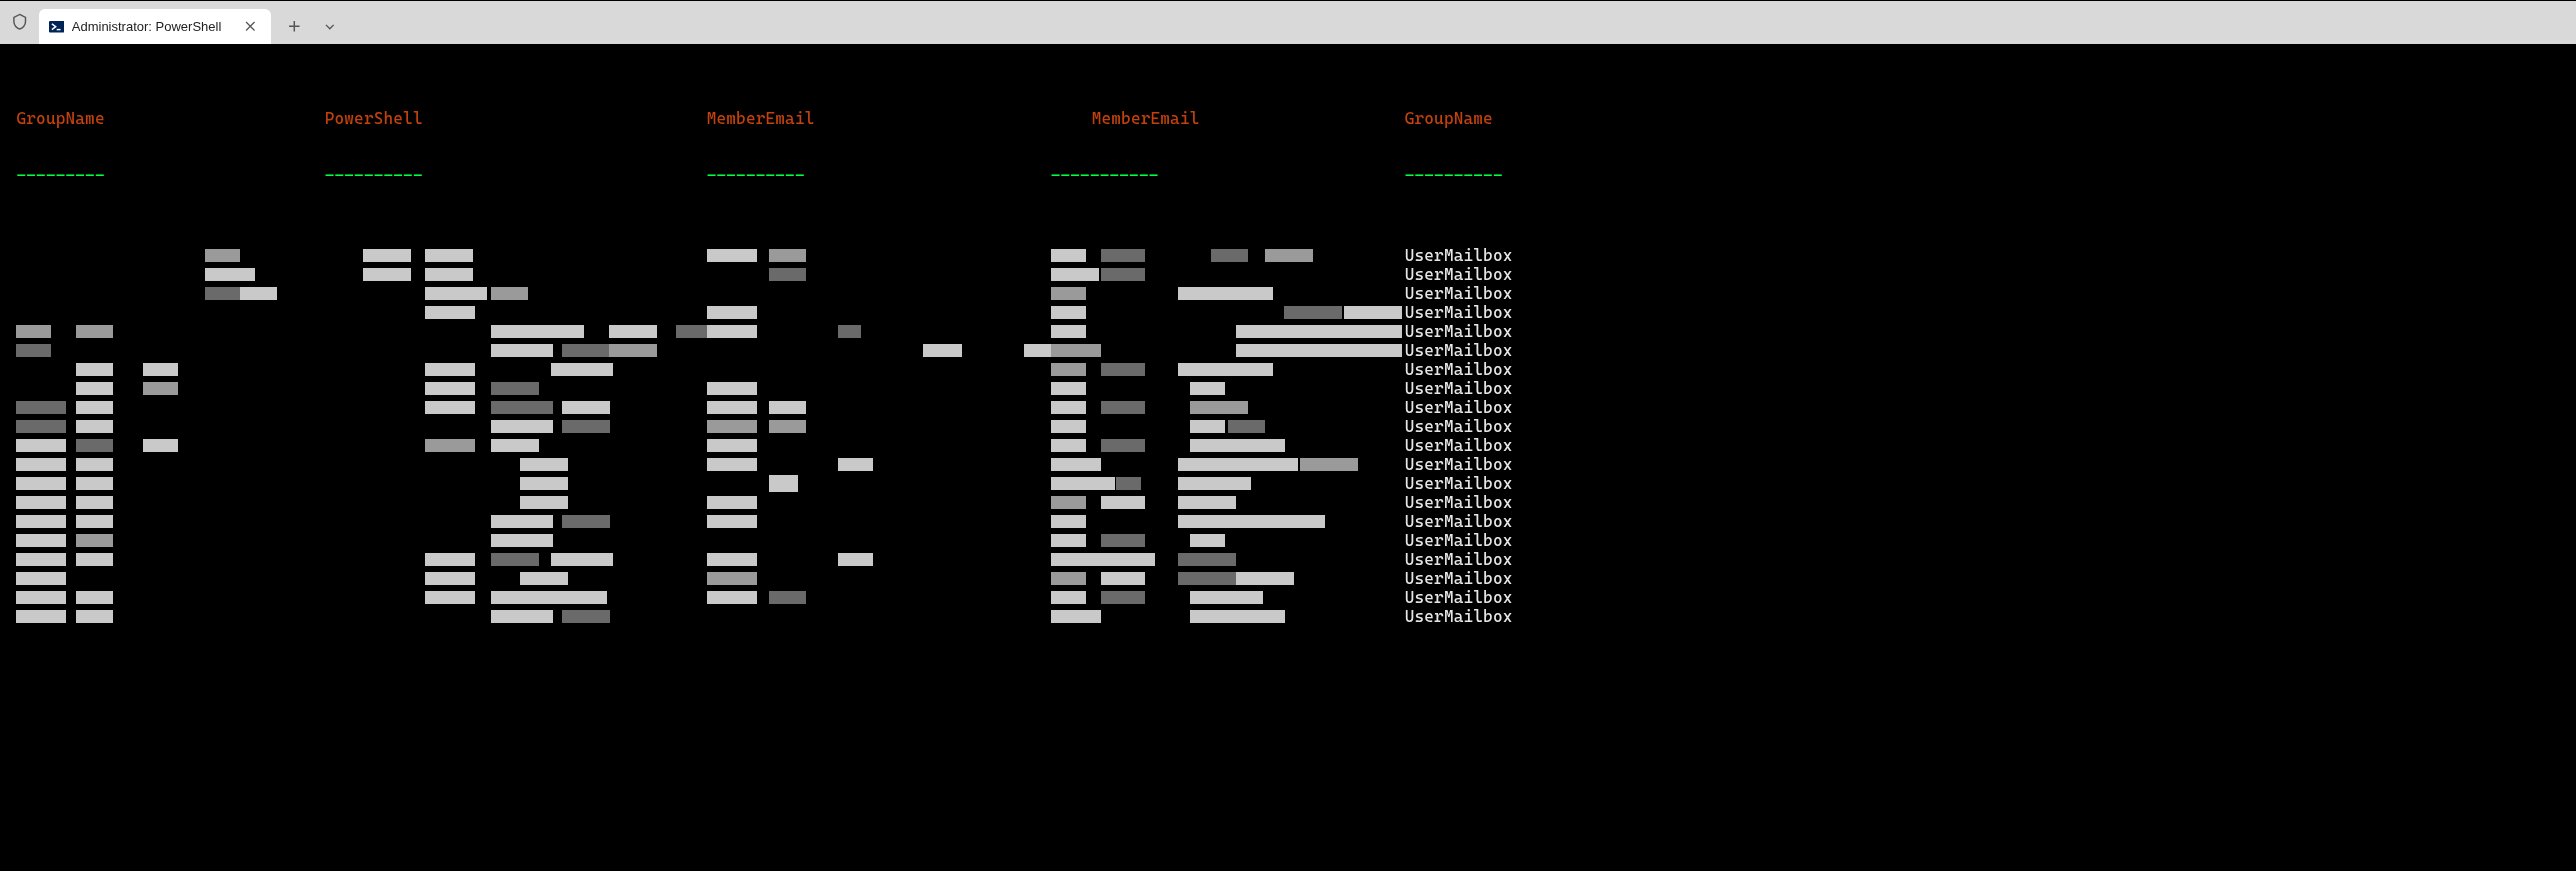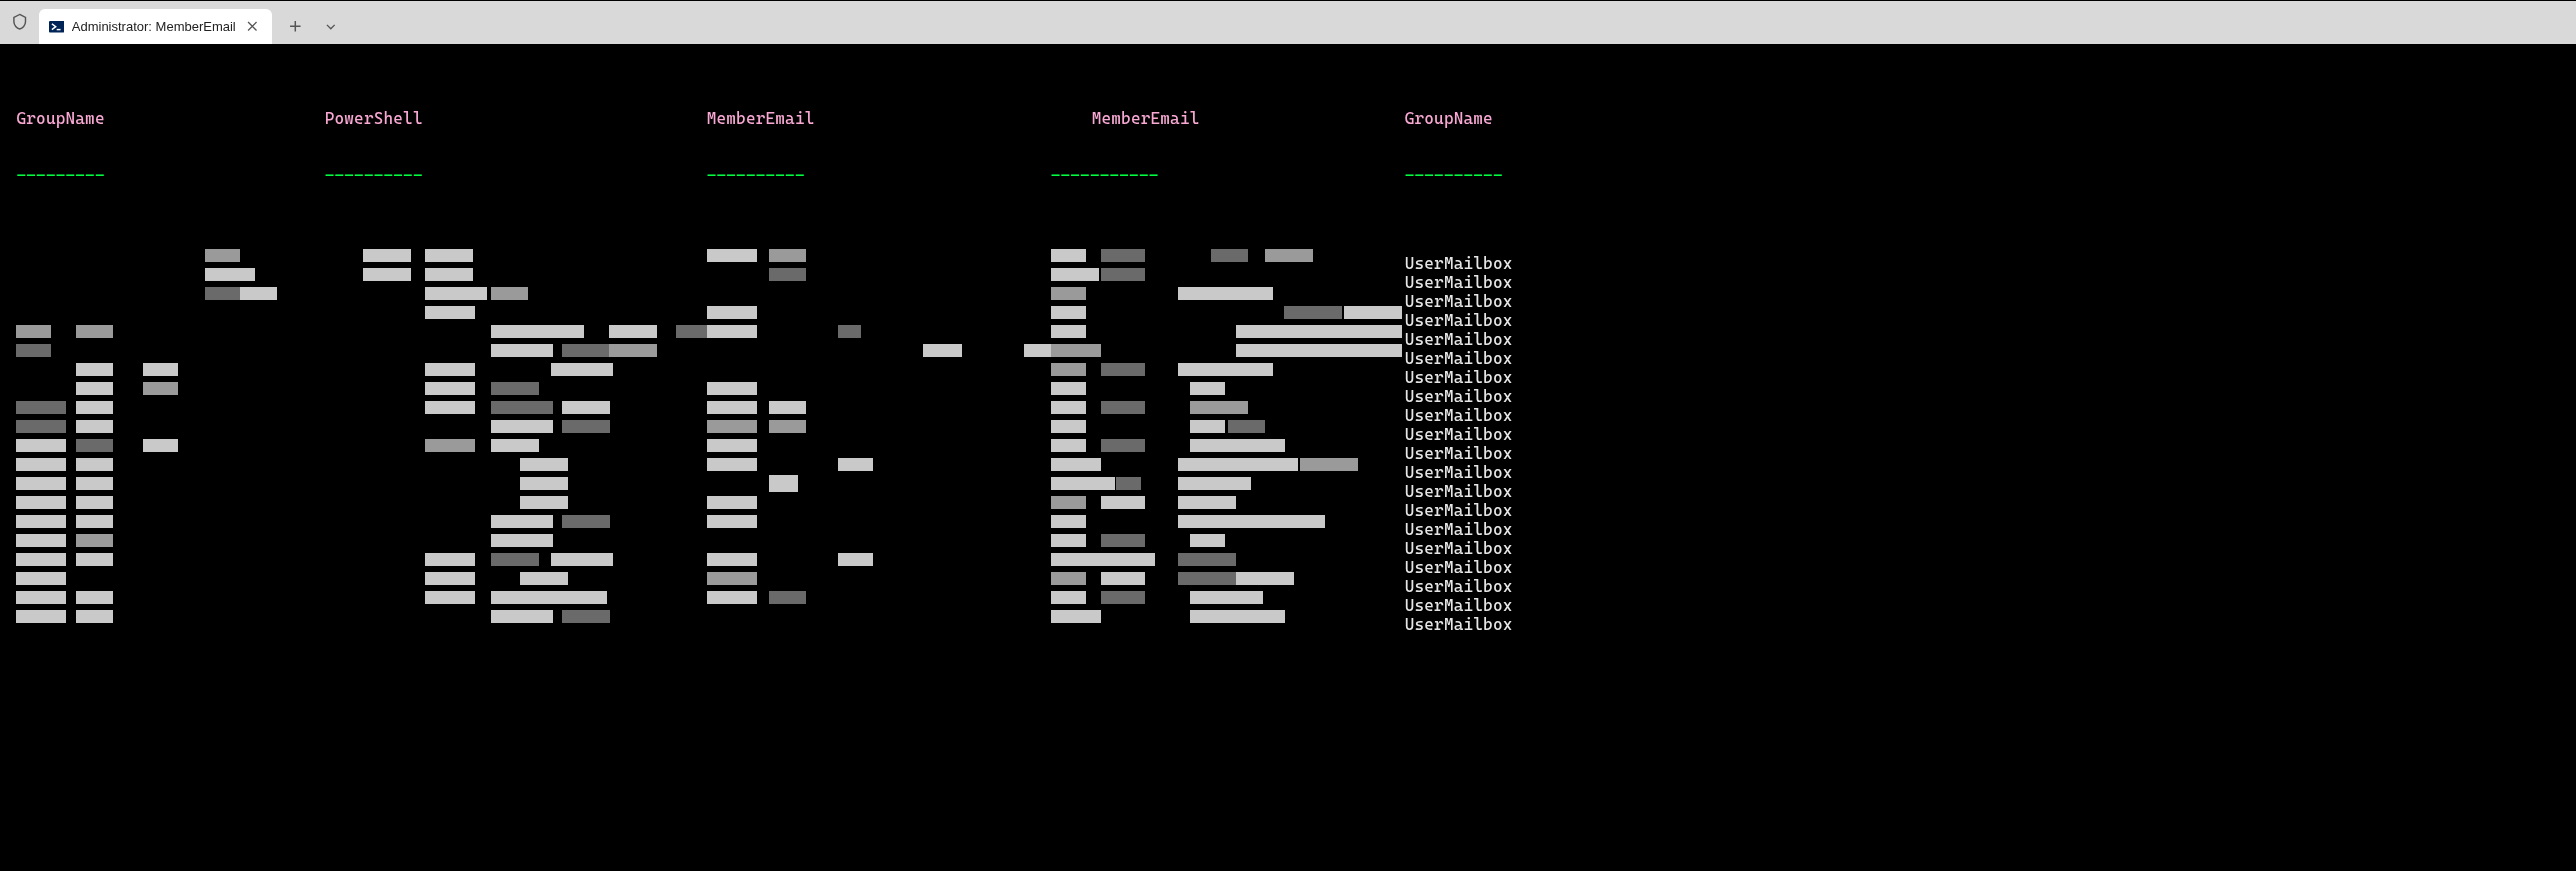--- a/index.html
+++ b/index.html
@@ -76,41 +76,41 @@
       line-height: 1.15;
       padding: 9.7px 9.7px 0 9.7px;
       white-space: pre;
       letter-spacing: 0.2px;
     }
     .prompt-line { color: #e6e6e6; margin-bottom: 13.5px; }
     .prompt-line .cmd { color: #00ff40; }
     .headers {
       position: relative;
       height: 19.3px;
-      color: #f9a8d4;
+      color: #c2410c;
       font-weight: 500;
     }
     .underlines {
       position: relative;
       height: 21px;
       color: #00ff40;
       margin-bottom: 1.9px;
     }
     .col {
       position: absolute;
       top: 0;
     }
     .rows { position: relative; }
     .row {
       position: relative;
       height: 19px;
     }
     .mt {
       position: absolute;
-      top: 8px;
+      top: 0;
       color: #e6e6e6;
       text-align: right;
     }
     
     .blk {
       position: absolute;
       height: 13.5px;
       top: 1.9px;
     }
     .b1 { background: #c9c9c9; }
@@ -127,21 +127,21 @@
     </svg>
   </div>
   <div class="tab">
     <span class="icon">
       <svg width="15.4" height="15.4" viewBox="0 0 16 16">
         <rect x="0" y="2" width="16" height="12" rx="1" fill="#012456"></rect>
         <path d="M3 5 L7 8 L3 11" stroke="#fff" stroke-width="1.5" fill="none"></path>
         <path d="M8 11 L12 11" stroke="#fff" stroke-width="1.5"></path>
       </svg>
     </span>
-    <span class="label">Administrator: MemberEmail</span>
+    <span class="label">Administrator: PowerShell</span>
     <span class="close">
       <svg width="10.6" height="10.6" viewBox="0 0 10 10" stroke="#555" stroke-width="1.2">
         <path d="M1 1 L9 9 M9 1 L1 9"></path>
       </svg>
     </span>
   </div>
   <div class="addtab">
     <svg width="12.6" height="12.6" viewBox="0 0 12 12" stroke="#555" stroke-width="1.4">
       <path d="M6 1 V11 M1 6 H11"></path>
     </svg>

